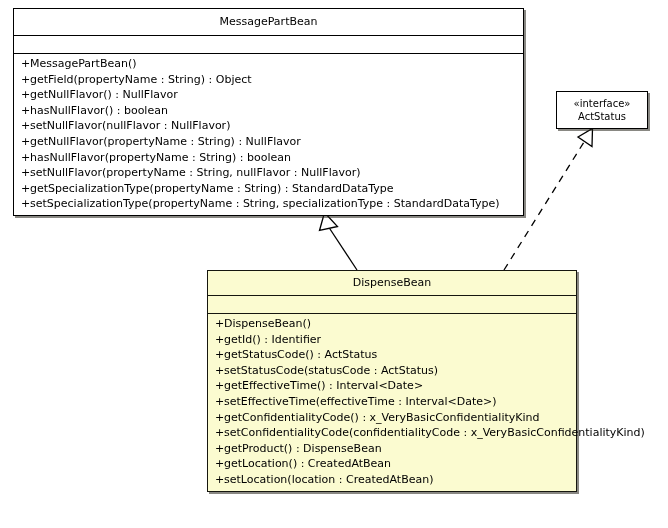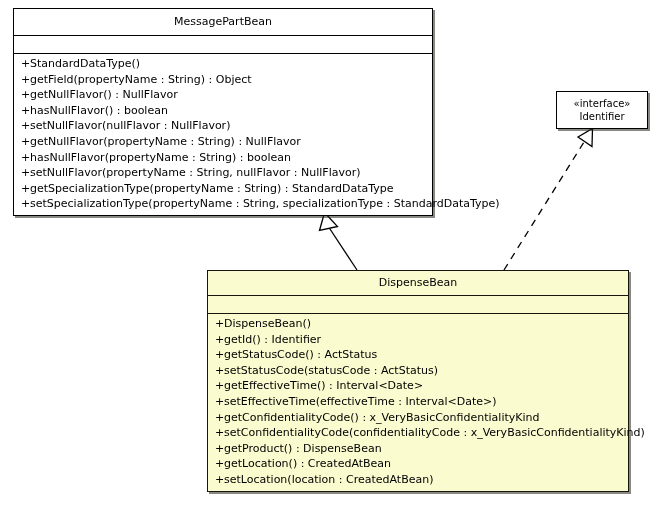--- a/index.html
+++ b/index.html
@@ -89,38 +89,38 @@
 
   .method-row .vis {
     display: inline-block;
     width: 9px;
   }
 
   
   #class-messagepartbean {
     left: 13px;
     top: 8px;
-    width: 420px;
+    width: 511px;
   }
   #class-messagepartbean .class-title { padding-top: 6px; padding-bottom: 7px; }
 
   #class-causalacts {
     left: 556px;
     top: 91px;
     width: 92px;
   }
   #class-causalacts .class-title {
     padding-top: 5px;
     padding-bottom: 5px;
   }
 
   #class-dispensebean {
     left: 207px;
     top: 270px;
-    width: 422px;
+    width: 370px;
   }
   #class-dispensebean .class-title { padding-top: 5px; padding-bottom: 6px; }
 </style>
 </head>
 <body>
 
 <div id="diagram-canvas">
 
   <svg class="connector-layer" width="668" height="528" viewBox="0 0 668 528">
 
@@ -133,21 +133,21 @@
       <line x1="504" y1="270" x2="584" y2="142" stroke="#000000" stroke-width="1.3" stroke-dasharray="7,6"></line>
       <polygon points="592.5,128.5 592.0,146.5 578.0,137.0" fill="#ffffff" stroke="#000000" stroke-width="1.3" stroke-linejoin="miter"></polygon>
     </g>
   </svg>
 
   <div class="uml-class plain" id="class-messagepartbean">
     <div class="class-title">MessagePartBean</div>
     <div class="attr-compartment compartment-sep"></div>
     <div class="method-compartment compartment-sep">
       <div class="method-row">
-        <span class="vis">+</span><span>StandardDataType()</span>
+        <span class="vis">+</span><span>MessagePartBean()</span>
       </div>
       <div class="method-row">
         <span class="vis">+</span><span>getField(propertyName : String) : Object</span>
       </div>
       <div class="method-row">
         <span class="vis">+</span><span>getNullFlavor() : NullFlavor</span>
       </div>
       <div class="method-row">
         <span class="vis">+</span><span>hasNullFlavor() : boolean</span>
       </div>
@@ -168,21 +168,21 @@
       </div>
       <div class="method-row">
         <span class="vis">+</span><span>setSpecializationType(propertyName : String, specializationType : StandardDataType)</span>
       </div>
     </div>
   </div>
 
   <div class="uml-class plain" id="class-causalacts">
     <div class="class-title">
       <span class="stereotype-line">«interface»</span>
-      <span class="stereotype-line">Identifier</span>
+      <span class="stereotype-line">ActStatus</span>
     </div>
   </div>
 
   <div class="uml-class highlight" id="class-dispensebean">
     <div class="class-title">DispenseBean</div>
     <div class="attr-compartment compartment-sep"></div>
     <div class="method-compartment compartment-sep">
       <div class="method-row">
         <span class="vis">+</span><span>DispenseBean()</span>
       </div>

